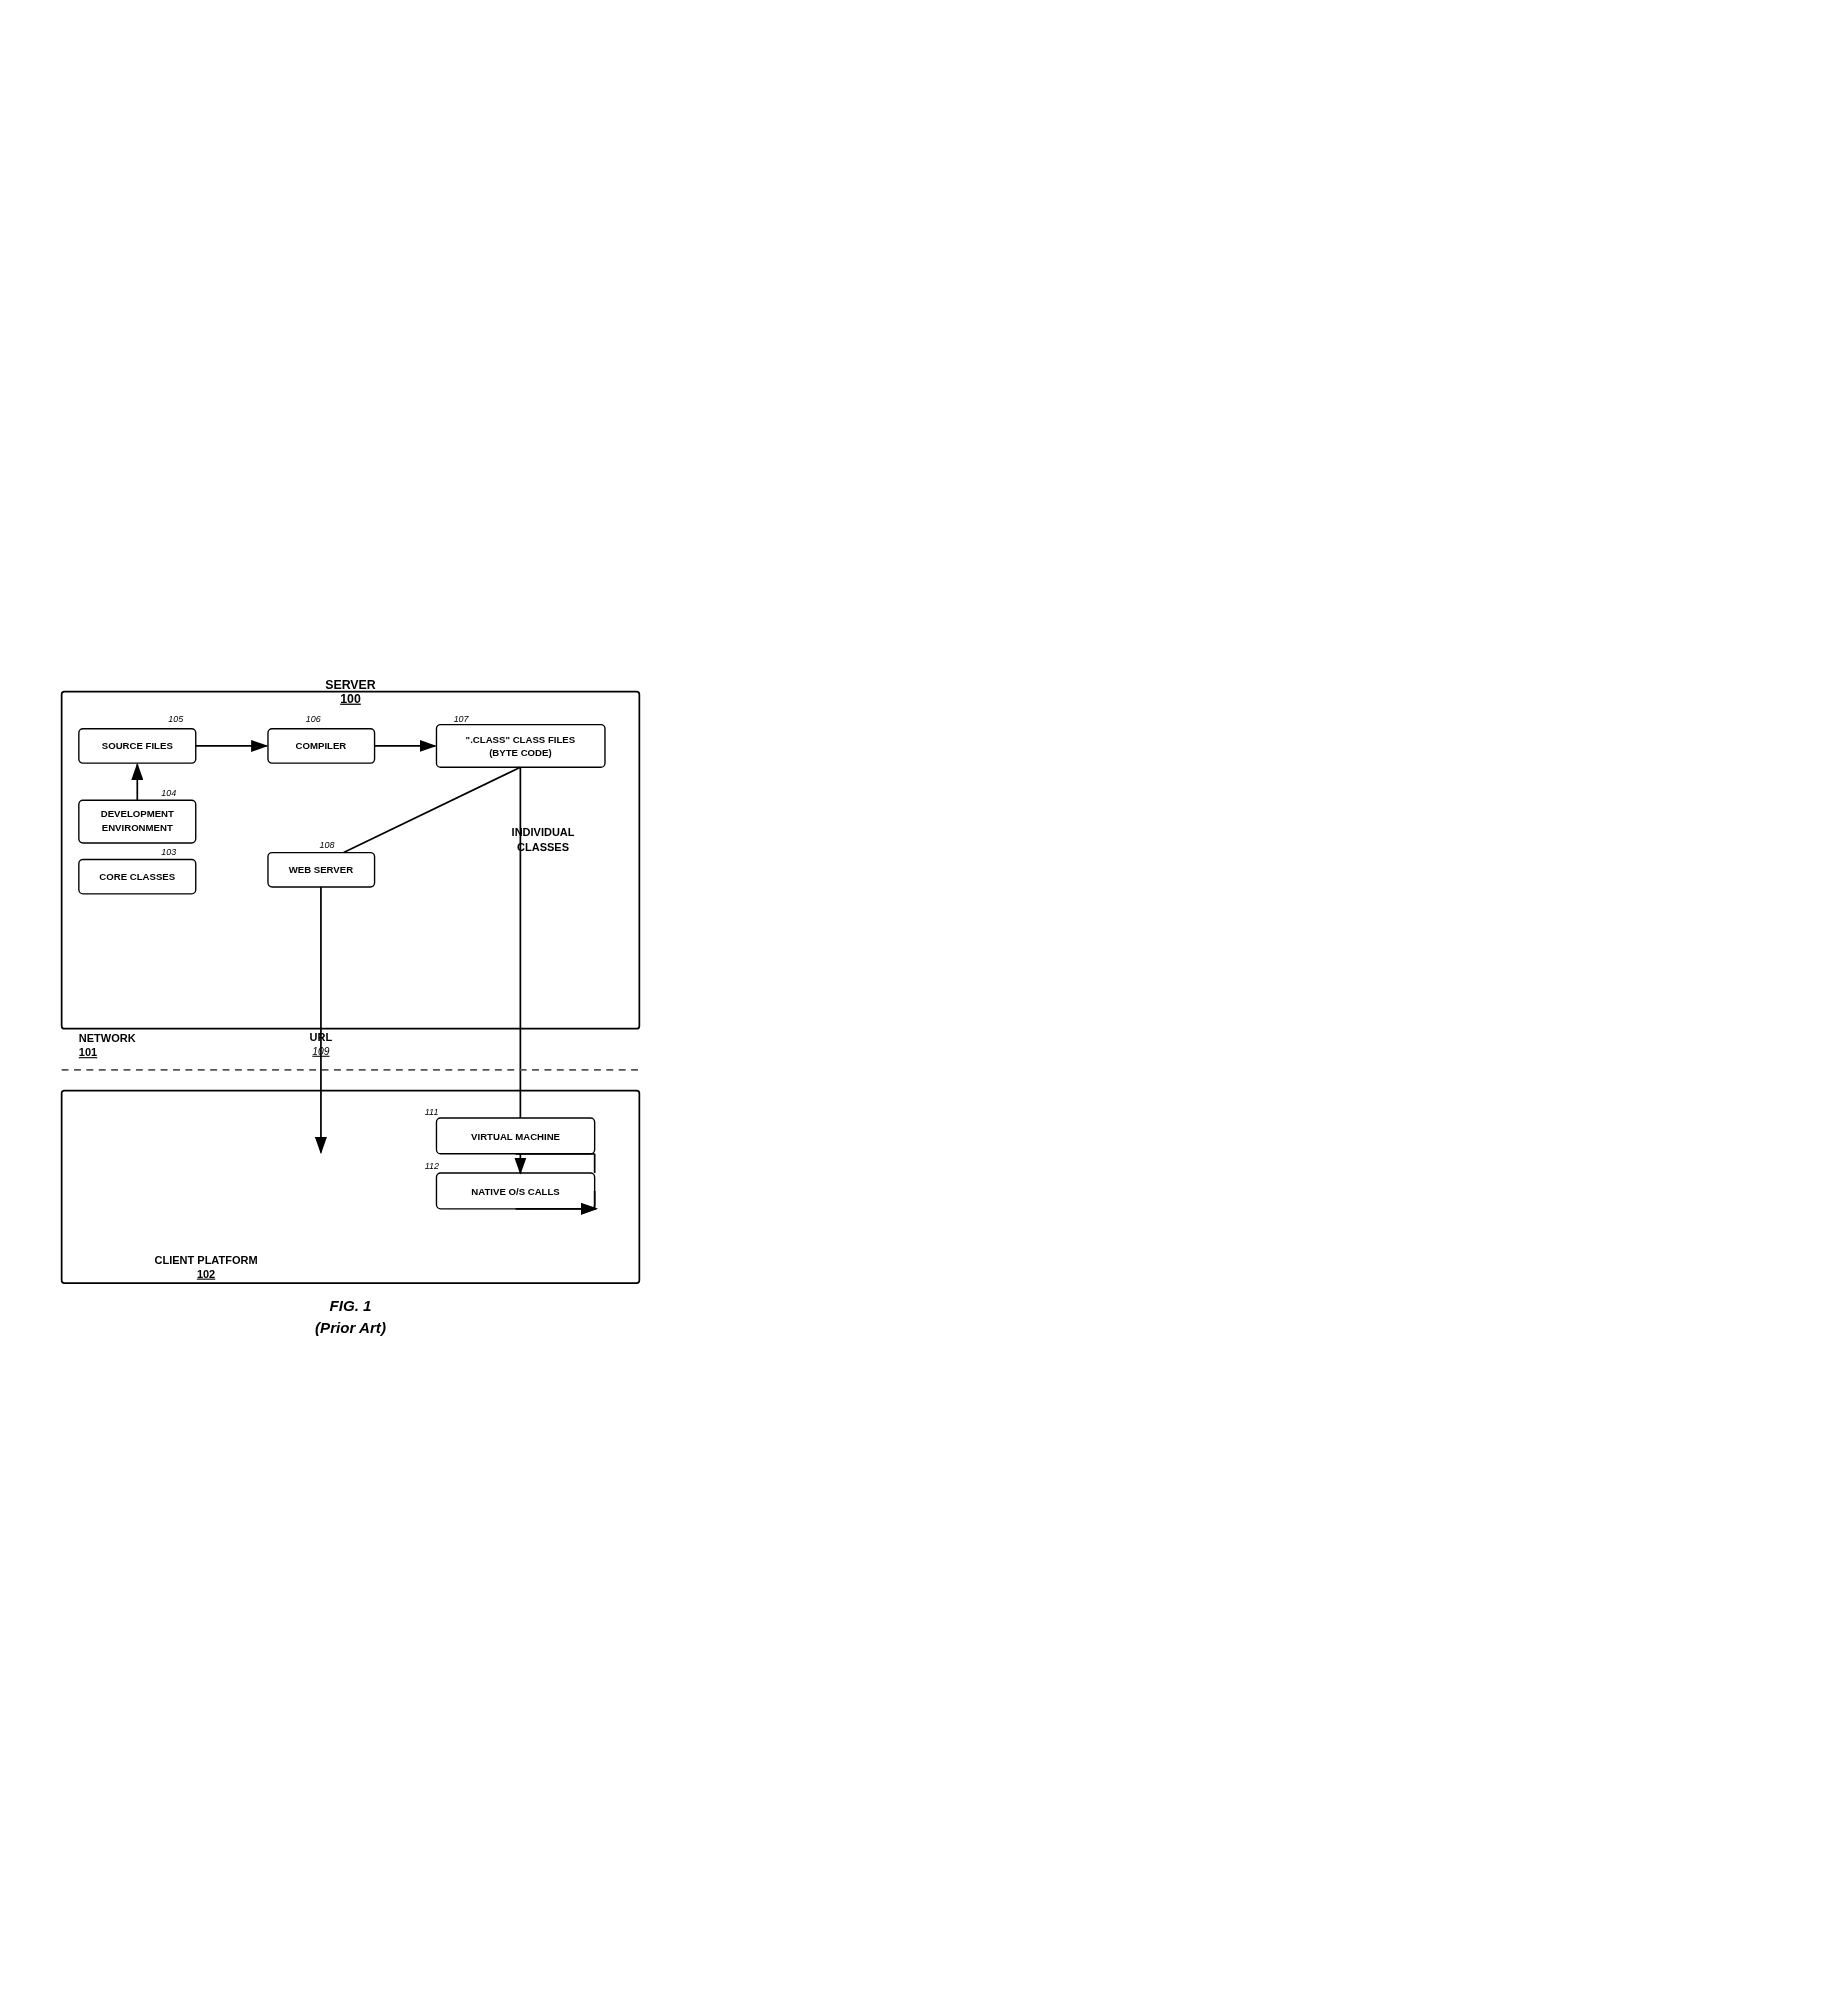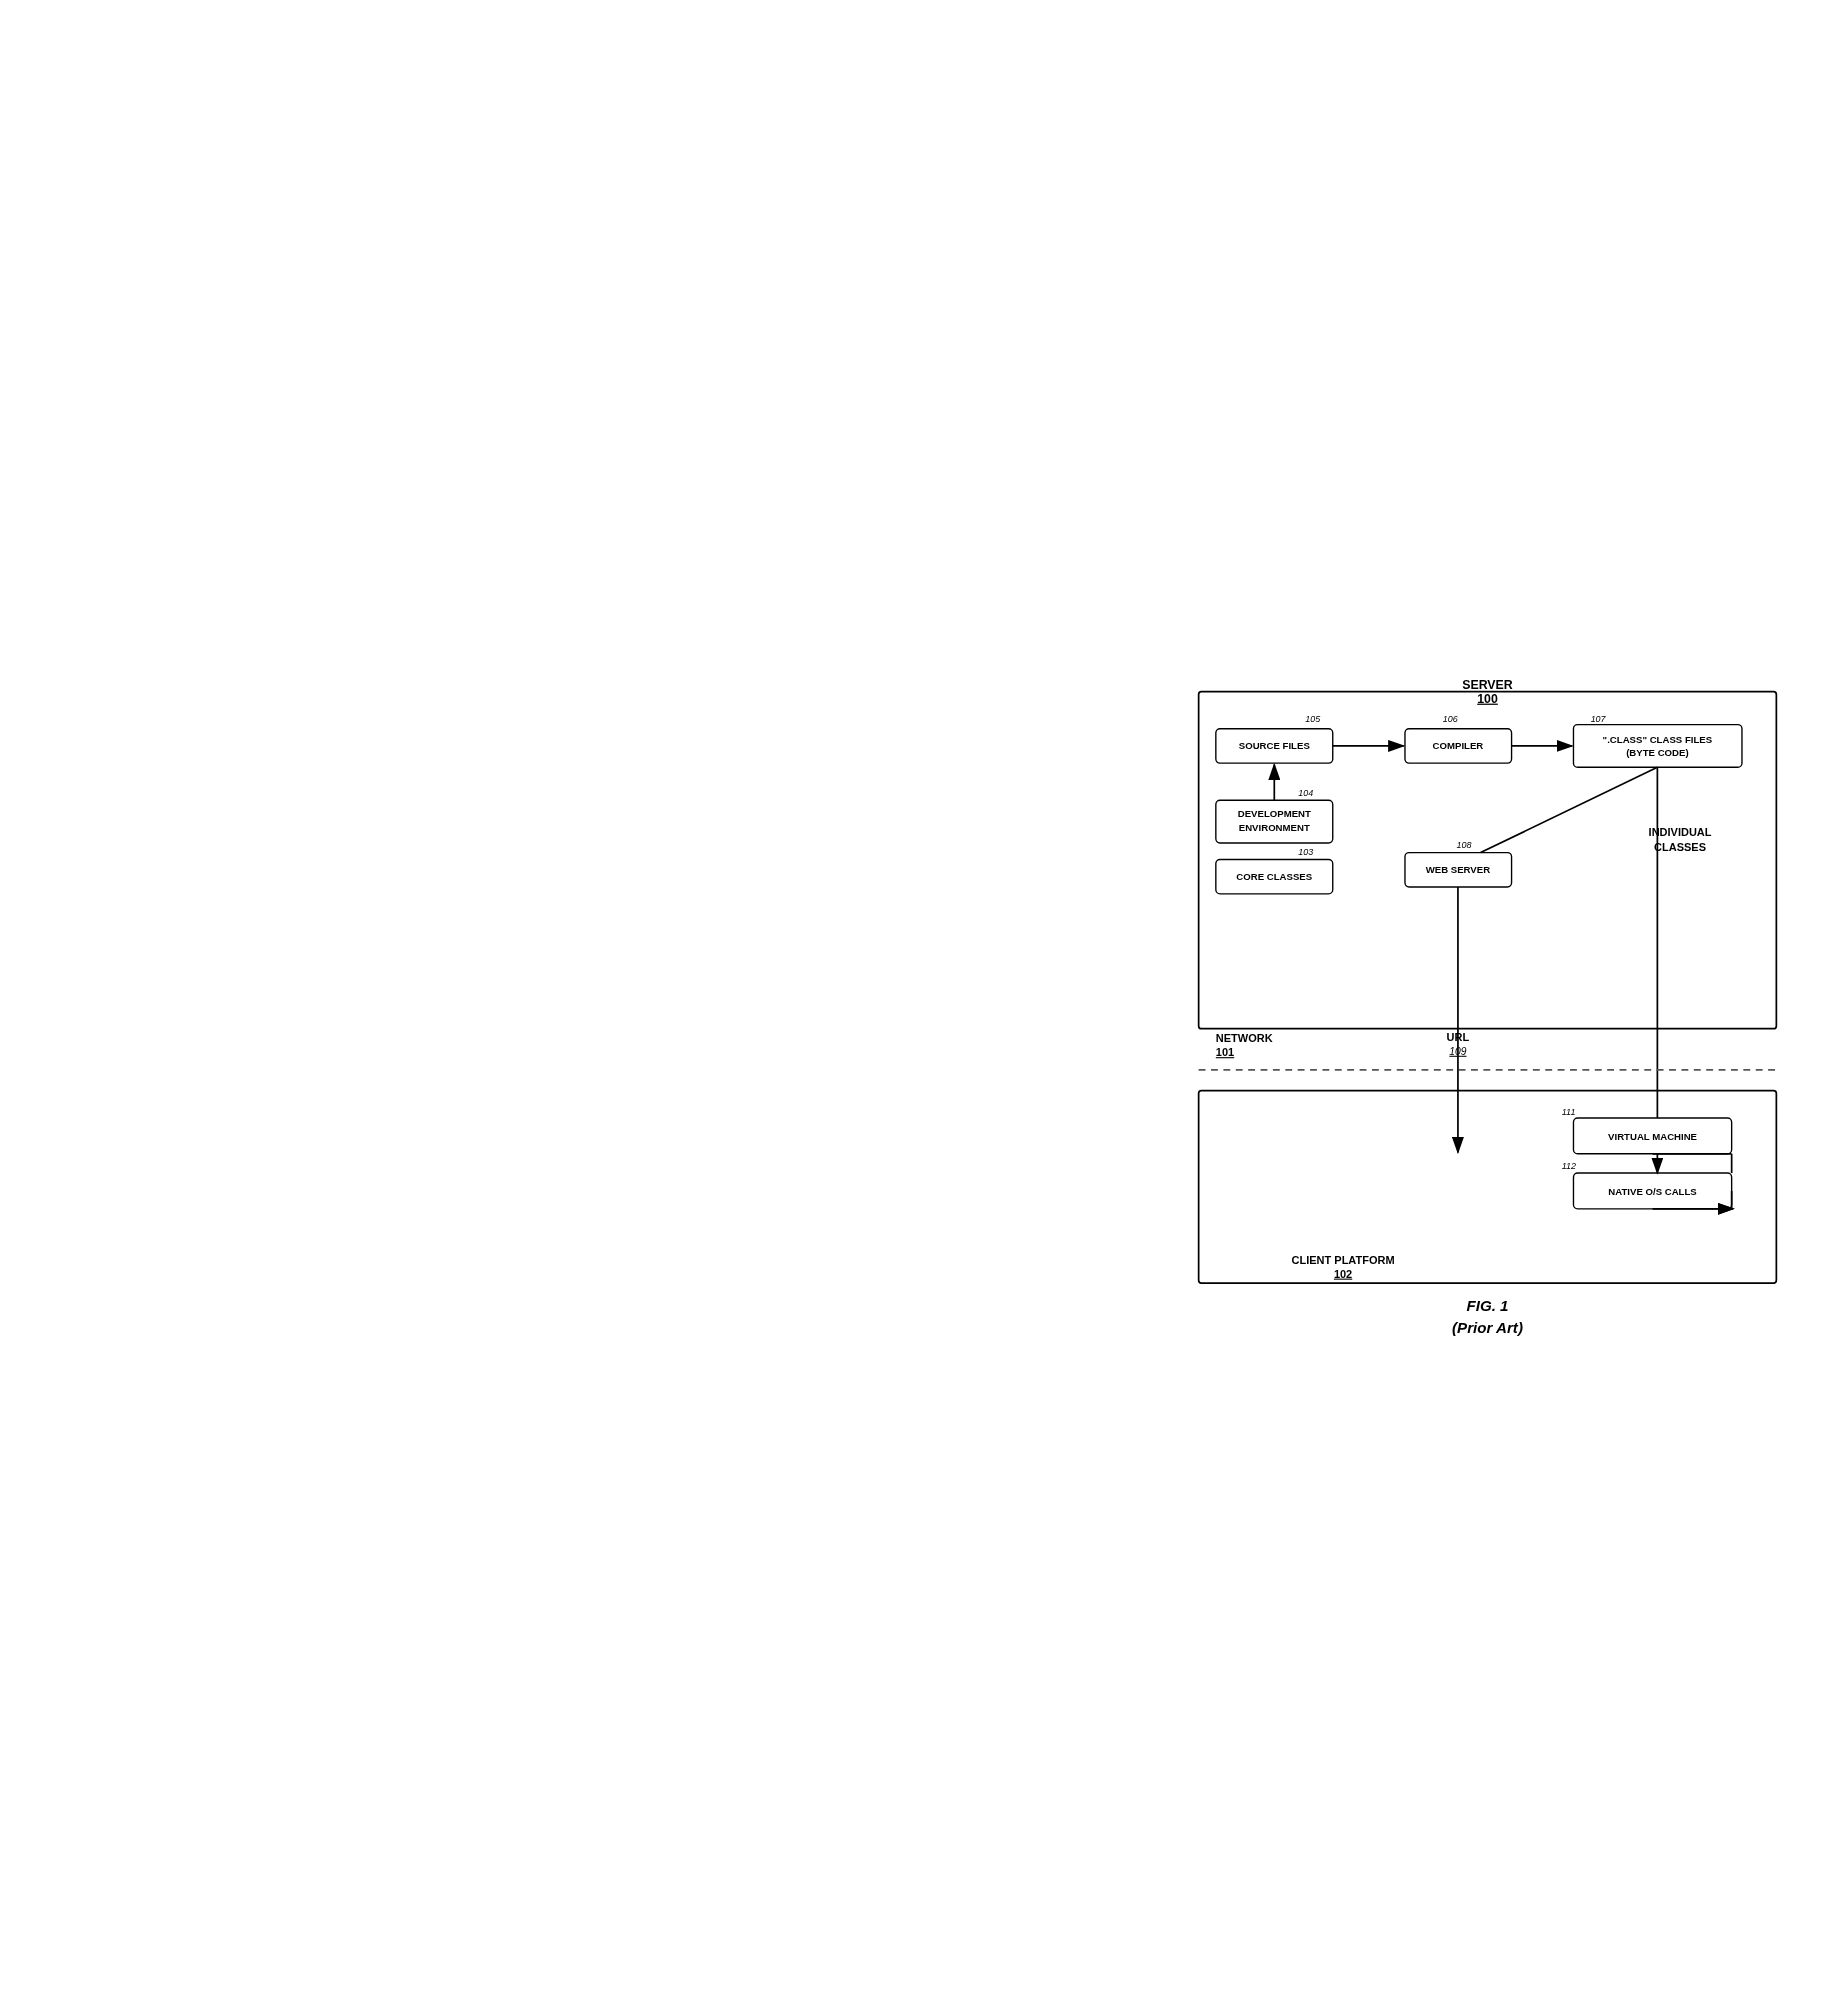--- a/index.html
+++ b/index.html
@@ -9,21 +9,21 @@
       display: flex;
       justify-content: center;
       align-items: center;
       min-height: 100vh;
       padding: 27.5px;
     }
   </style>
 </head>
 <body>
 
-<div style="display: flex; flex-direction: column; align-items: flex-end; justify-content: center; width: 100%; padding: 27.5px 13.8px;">
+<div style="display: flex; flex-direction: column; align-items: flex-start; justify-content: center; width: 100%; padding: 27.5px 13.8px;">
     <svg width="619" height="674" viewBox="0 0 900 980" style="font-family: Arial, Helvetica, sans-serif;">
 <defs>
   <marker id="ah" markerWidth="10" markerHeight="7" refX="9" refY="3.5" orient="auto">
     <polygon points="0 0,10 3.5,0 7" fill="#000"></polygon>
   </marker>
 </defs>
 
 <rect x="30" y="30" width="840" height="490" fill="none" stroke="#000" stroke-width="2.5" rx="4"></rect>
 
 <text x="450" y="26" text-anchor="middle" font-size="18" font-weight="bold" fill="#000">SERVER</text>

